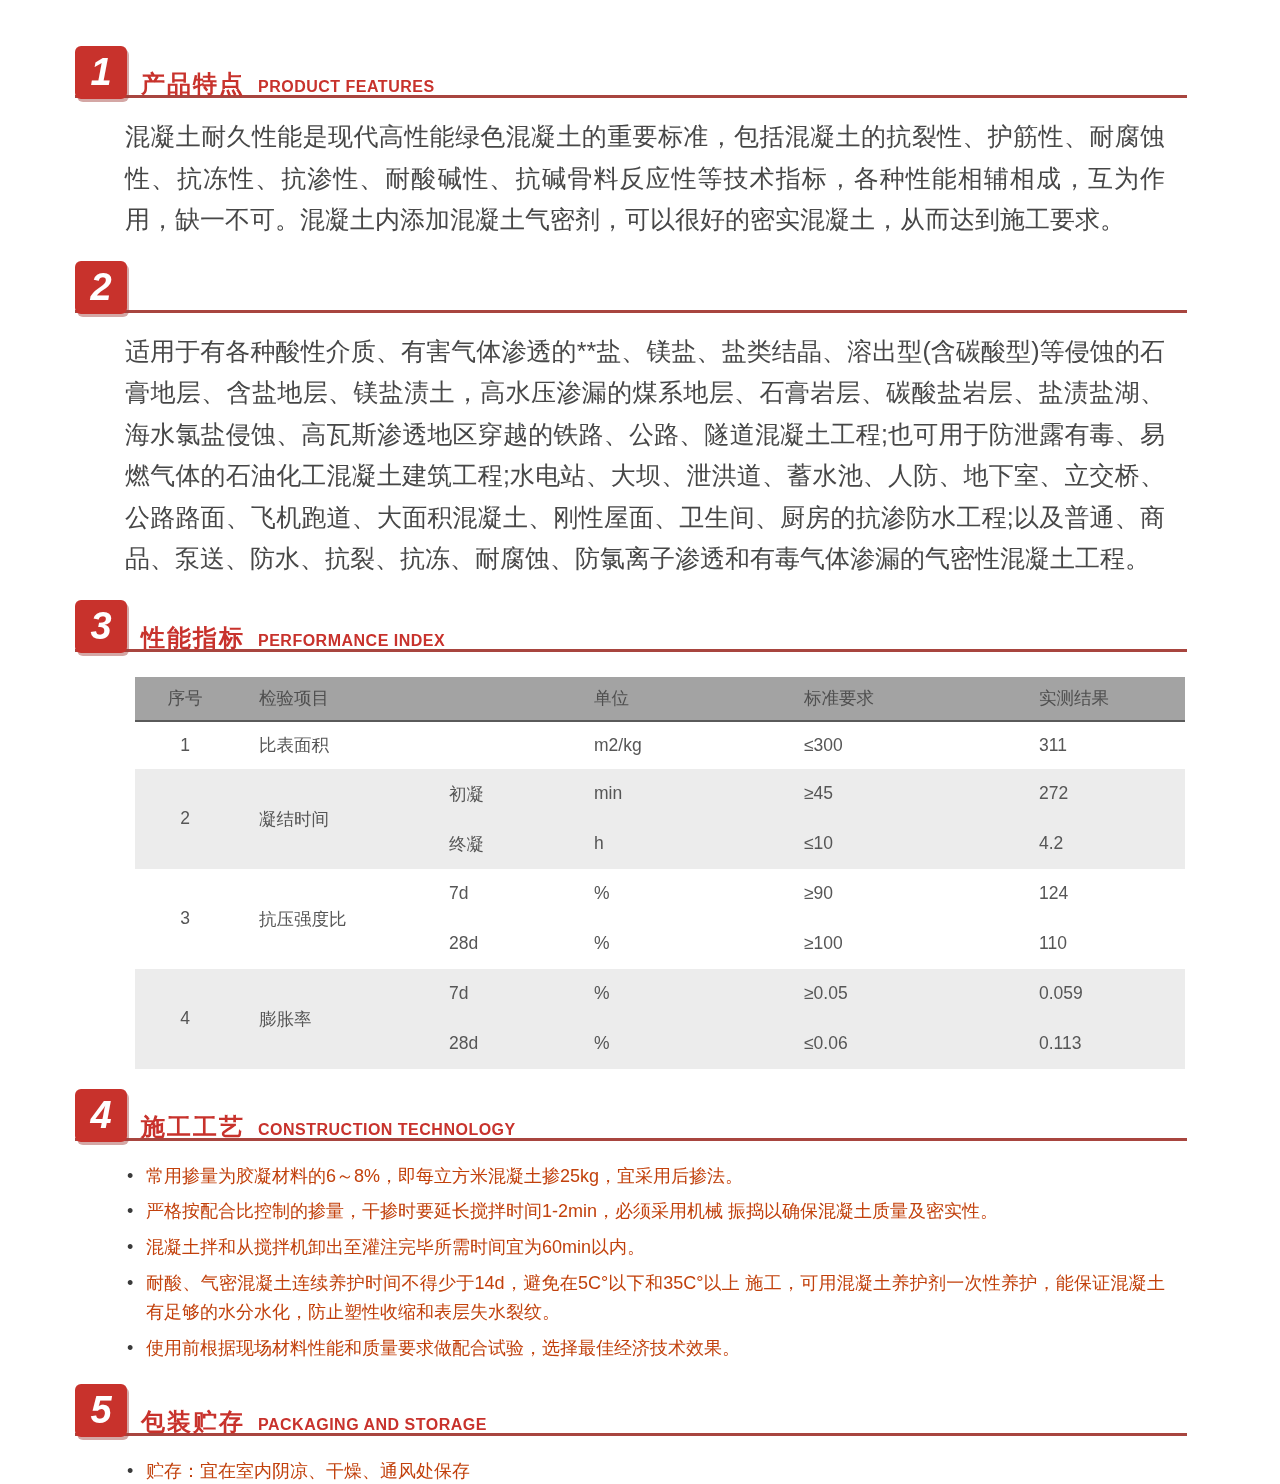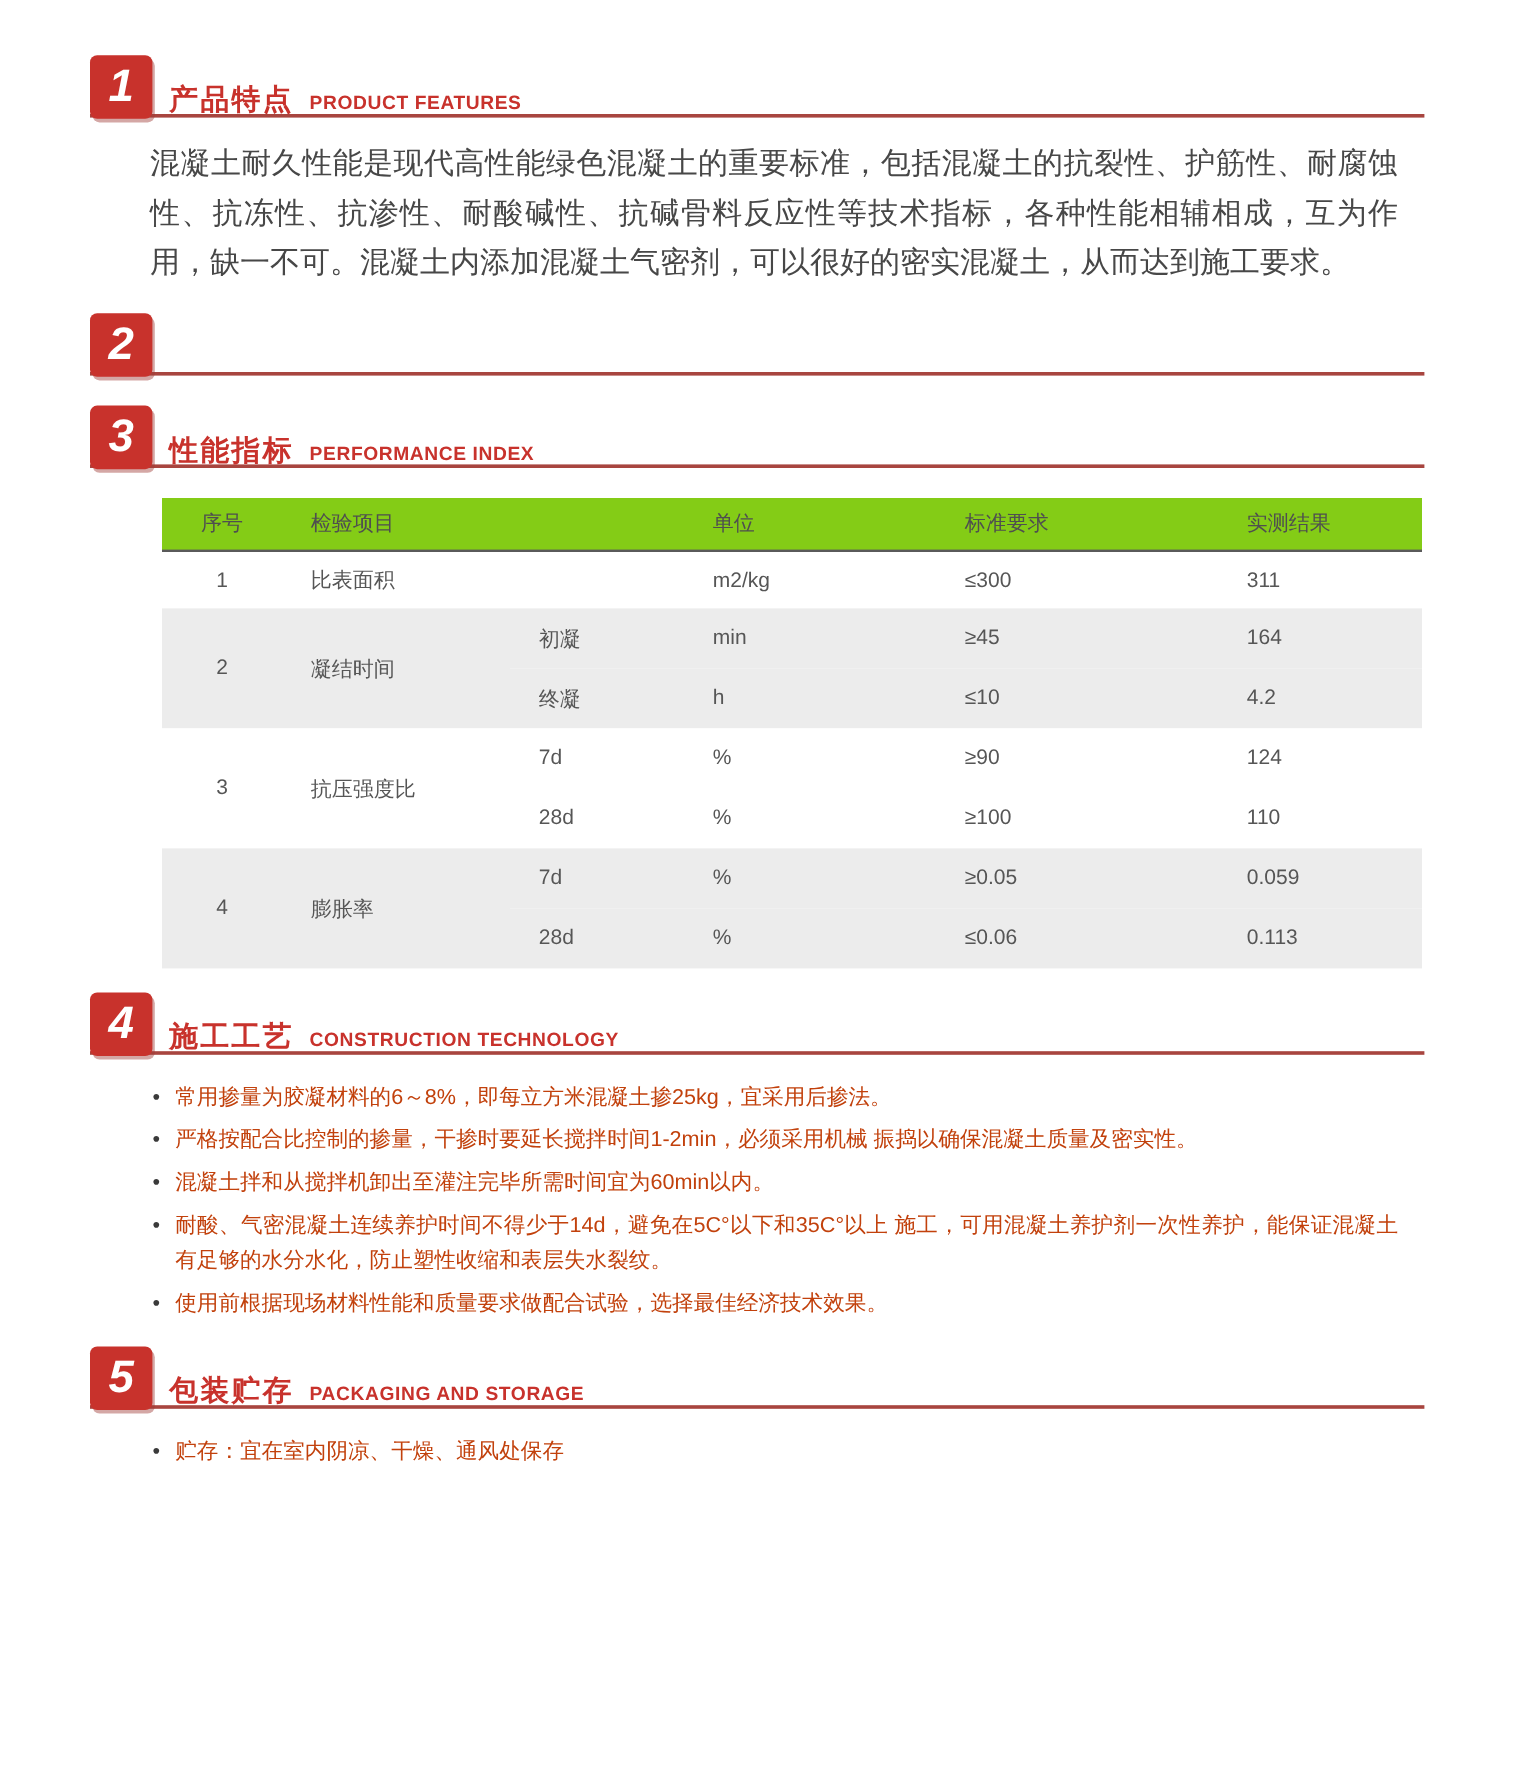--- a/index.html
+++ b/index.html
@@ -61,21 +61,21 @@
 
   
   .perf-table {
     margin: 20px 0 0 60px;
     width: 1050px;
     border-collapse: collapse;
     font-size: 17.5px;
     color: #565656;
   }
   .perf-table thead tr {
-    background: #84cc16;
+    background: #a3a3a3;
     border-bottom: 2px solid #5a5a5a;
     height: 44px;
   }
   .perf-table th {
     font-weight: normal;
     text-align: left;
     padding: 6px 0 6px 24px;
     color: #4f4f4f;
   }
   .perf-table th.c-no { text-align: center; padding-left: 0; }
@@ -135,20 +135,21 @@
     <p class="para">混凝土耐久性能是现代高性能绿色混凝土的重要标准，包括混凝土的抗裂性、护筋性、耐腐蚀性、抗冻性、抗渗性、耐酸碱性、抗碱骨料反应性等技术指标，各种性能相辅相成，互为作用，缺一不可。混凝土内添加混凝土气密剂，可以很好的密实混凝土，从而达到施工要求。</p>
   </section>
 
   <section class="mt-s2">
     <div class="sec-head">
       <div class="sec-rule"></div>
       <div class="badge">
         <span>2</span>
       </div>
     </div>
+    <p class="para">适用于有各种酸性介质、有害气体渗透的**盐、镁盐、盐类结晶、溶出型(含碳酸型)等侵蚀的石膏地层、含盐地层、镁盐渍土，高水压渗漏的煤系地层、石膏岩层、碳酸盐岩层、盐渍盐湖、海水氯盐侵蚀、高瓦斯渗透地区穿越的铁路、公路、隧道混凝土工程;也可用于防泄露有毒、易燃气体的石油化工混凝土建筑工程;水电站、大坝、泄洪道、蓄水池、人防、地下室、立交桥、公路路面、飞机跑道、大面积混凝土、刚性屋面、卫生间、厨房的抗渗防水工程;以及普通、商品、泵送、防水、抗裂、抗冻、耐腐蚀、防氯离子渗透和有毒气体渗漏的气密性混凝土工程。</p>
   </section>
 
   <section class="mt-s3">
     <div class="sec-head">
       <div class="sec-rule"></div>
       <div class="badge">
         <span>3</span>
       </div>
       <div class="sec-titles">
         <span class="zh">性能指标</span>
@@ -184,21 +185,21 @@
           <td>≤300</td>
           <td>311</td>
         </tr>
 
         <tr class="g-gray h50">
           <td class="c-no" rowspan="2">2</td>
           <td rowspan="2">凝结时间</td>
           <td>初凝</td>
           <td>min</td>
           <td>≥45</td>
-          <td>164</td>
+          <td>272</td>
         </tr>
         <tr class="g-gray h50">
           <td>终凝</td>
           <td>h</td>
           <td>≤10</td>
           <td>4.2</td>
         </tr>
 
         <tr class="g-white h50">
           <td class="c-no" rowspan="2">3</td>

